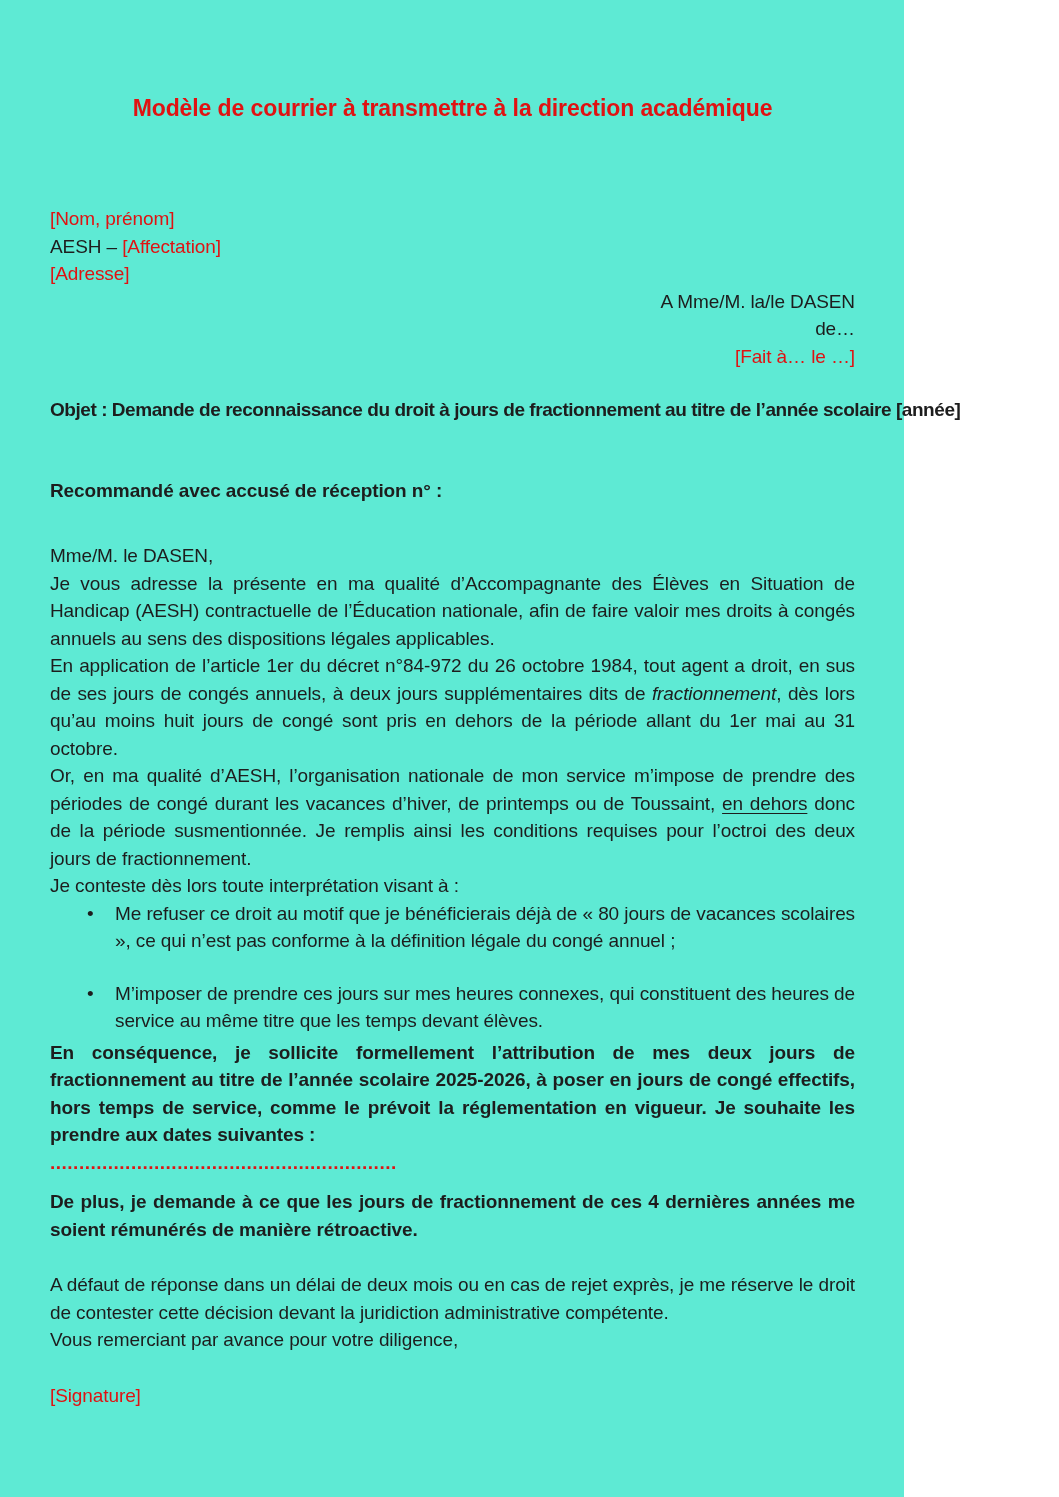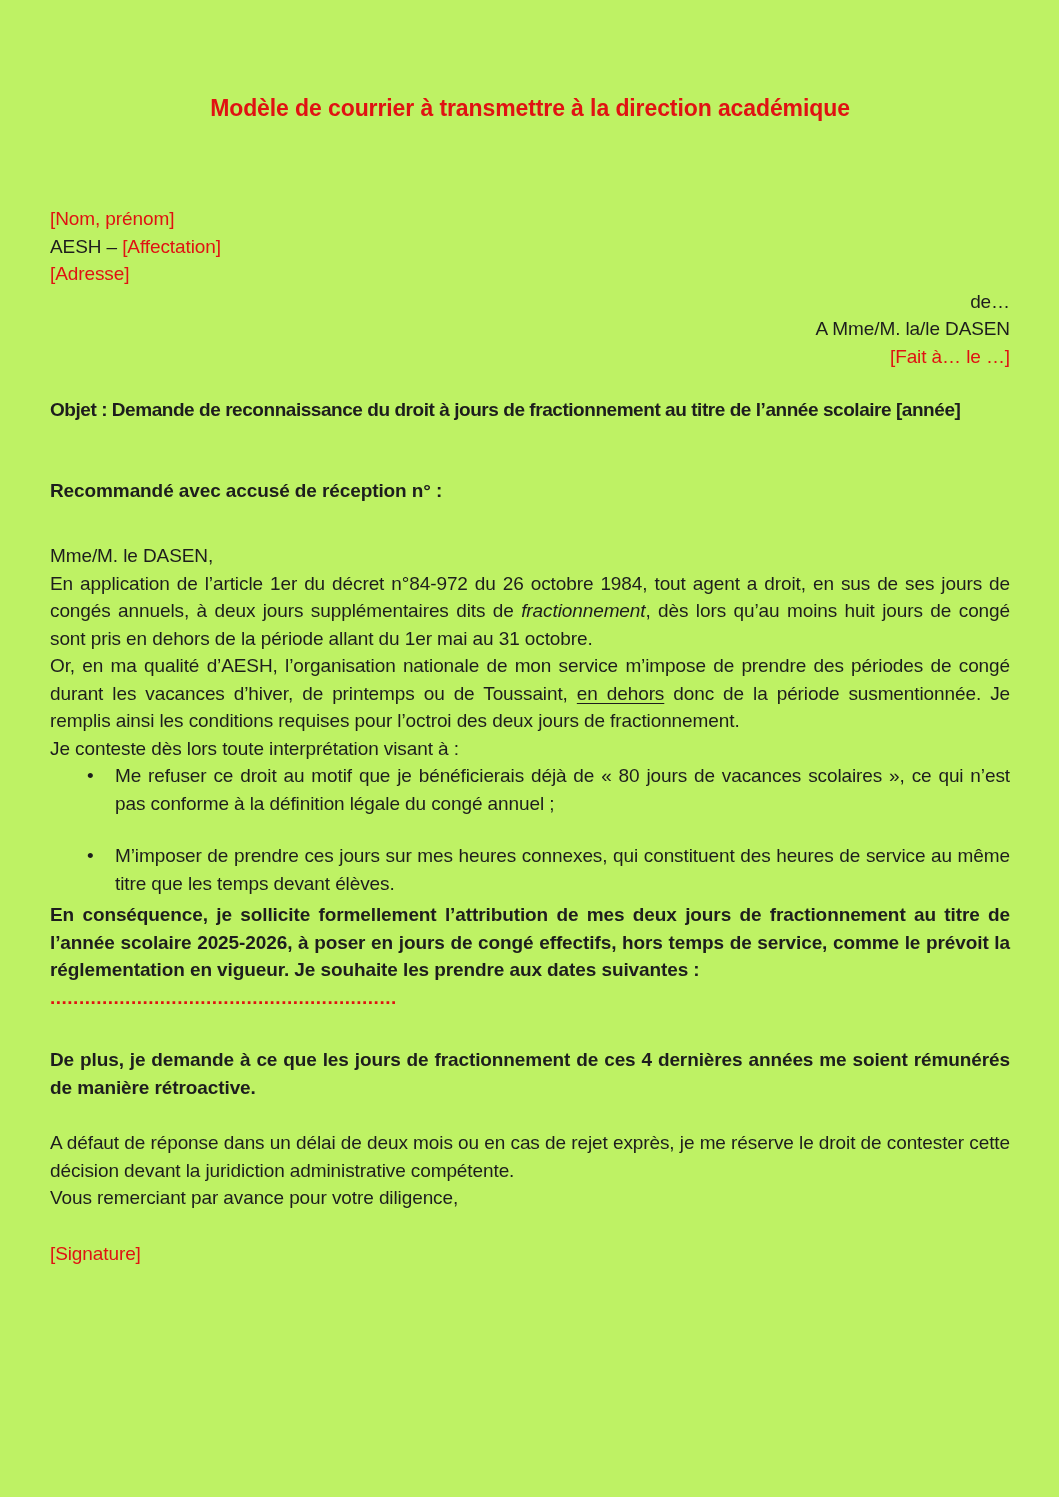--- a/index.html
+++ b/index.html
@@ -2,24 +2,24 @@
 <html style="--red: #e01212; --ink: #1d1d1d;"><head>
 <meta charset="utf-8">
 <style>
   :root{
     --red:#e01212;
     --ink:#1d1d1d;
   }
   html,body{margin:0;padding:0;background:#ffffff;}
   .page{
     position:relative;
-    width:1059px;
+    width:904px;
     min-height:1497px;
     box-sizing:border-box;
-    background:#bef264;
+    background:#5eead4;
     padding:93px 49px 56px 50px;
     font-family:"Liberation Sans",sans-serif;
     font-size:19px;
     line-height:27.5px;
     color:var(--ink);
     letter-spacing:-0.1px;
   }
   p{margin:0;}
   .bold{font-weight:700;}
   .red{color:var(--red);}
@@ -56,49 +56,50 @@
     left:2px;
     top:0;
   }
   .consequence{margin-top:4px;}
   .dotted{
     color:var(--red);
     font-weight:700;
     letter-spacing:0.5px;
     margin:0;
   }
-  .retro{margin-top:35px;}
+  .retro{margin-top:12px;}
   .defaut{margin-top:28px;}
   .merci{margin:0;}
   .signature{margin-top:28px;color:var(--red);}
 </style>
 </head>
 <body>
 
 <div class="page">
 
   <div class="title">Modèle de courrier à transmettre à la direction académique</div>
 
   <div class="sender-block">
     <div class="red">[Nom, prénom]</div>
     <div><span>AESH – </span><span class="red">[Affectation]</span></div>
     <div class="red">[Adresse]</div>
   </div>
 
   <div class="recipient-block">
+    <div>A Mme/M. la/le DASEN</div>
     <div>de…</div>
-    <div>A Mme/M. la/le DASEN</div>
     <div class="red">[Fait à… le …]</div>
   </div>
 
   <p class="bold subject">Objet : Demande de reconnaissance du droit à jours de fractionnement au titre de l’année scolaire [année]</p>
 
   <p class="bold registered">Recommandé avec accusé de réception n° :</p>
 
   <p class="salutation">Mme/M. le DASEN,</p>
+  <p class="just">Je vous adresse la présente en ma qualité d’Accompagnante des Élèves en Situation de Handicap (AESH) contractuelle de l’Éducation nationale, afin de faire valoir mes droits à congés annuels au sens des dispositions légales applicables.</p>
 
   <p class="just"><span>En application de l’article 1er du décret n°84-972 du 26 octobre 1984, tout agent a droit, en sus de ses jours de congés annuels, à deux jours supplémentaires dits de </span><em>fractionnement</em><span>, dès lors qu’au moins huit jours de congé sont pris en dehors de la période allant du 1er mai au 31 octobre.</span></p>
 
   <p class="just"><span>Or, en ma qualité d’AESH, l’organisation nationale de mon service m’impose de prendre des périodes de congé durant les vacances d’hiver, de printemps ou de Toussaint, </span><span class="ul">en dehors</span><span> donc de la période susmentionnée. Je remplis ainsi les conditions requises pour l’octroi des deux jours de fractionnement.</span></p>
 
   <p>Je conteste dès lors toute interprétation visant à :</p>
 
   <ul class="bullets">
     <li class="just">Me refuser ce droit au motif que je bénéficierais déjà de « 80 jours de vacances scolaires », ce qui n’est pas conforme à la définition légale du congé annuel ;</li>
     <li class="just">M’imposer de prendre ces jours sur mes heures connexes, qui constituent des heures de service au même titre que les temps devant élèves.</li>

